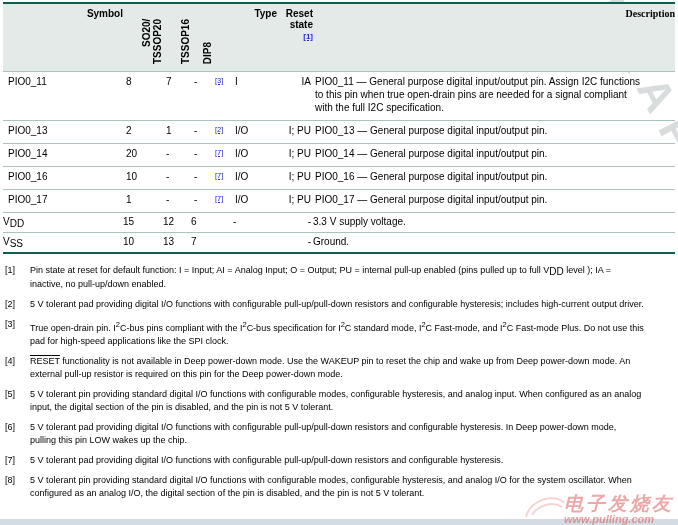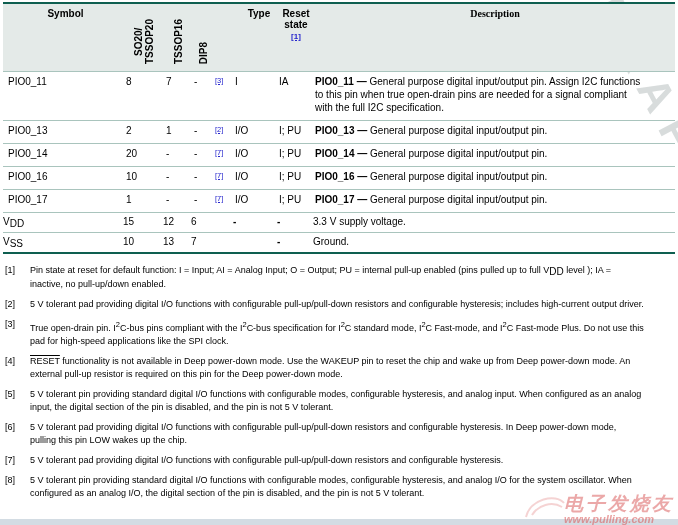--- a/index.html
+++ b/index.html
@@ -7,49 +7,49 @@
     width:678px;height:525px;position:relative;overflow:hidden;
     background:#ffffff;color:#000;
     font-family:"Liberation Sans", sans-serif;
   }
   .tablewrap{margin:2px 3px 0 3px;position:relative;z-index:2;}
   table{
     border-collapse:collapse;table-layout:fixed;width:672px;
     border-top:2px solid #0e5f50;border-bottom:2px solid #0e5f50;
   }
   thead th{
-    background:#e4eae8;font-size:10px;font-weight:bold;text-align:center;
+    background:#e4eae8;font-size:10px;font-weight:bold;text-align:right;
     vertical-align:top;padding:4px 0 0 0;height:58px;margin-left:16px;
   }
   th.sym-h{padding-left:5px;}
   th.pkg-h{vertical-align:bottom;padding-bottom:5px;padding-left:2px;}
   .vert{
     writing-mode:vertical-rl;transform:rotate(180deg);
     white-space:pre-line;line-height:11px;display:inline-block;font-size:10px;
   }
   th.type-h{padding-left:28px;}
   th.reset-h{padding-left:2px;}
   th.desc-h{padding-left:2px;font-family:Liberation Serif, serif;}
   .hdr-ref{font-size:8px;color:#2525cc;text-decoration:underline;font-weight:bold;}
   tbody td{
     font-size:10px;vertical-align:top;line-height:13px;
     padding:3px 2px 6px 0;border-top:1px solid #a9c4bd;
   }
   tr.compact td{padding:2px 2px 2px 0;}
   td.symbol-cell{padding-left:5px;}
   td.pin-cell{padding-left:3px;}
   td.type-cell{padding-left:2px;white-space:nowrap;}
-  td.reset-cell{padding-left:2px;}
+  td.reset-cell{padding-left:2px;text-align:right;}
   td.desc-cell{padding-left:2px;padding-right:30px;}
   .ref{
     display:inline-block;width:20px;font-size:7.5px;vertical-align:top;
     position:relative;top:-1px;
   }
   .ref.link{color:#2525cc;text-decoration:underline;cursor:pointer;}
-  .b{font-weight:bold;margin-top:44px;}
+  .b{font-weight:normal;margin-top:44px;}
   .subs{font-size:10px;vertical-align:-2px;}
   .sups{font-size:7.5px;vertical-align:4px;}
   .ovl{text-decoration:overline;}
   .fnlist{margin:10px 3px 0 5px;font-size:9px;line-height:13px;position:relative;z-index:2;}
   .fn{display:flex;margin-bottom:7px;}
   .fnmark{width:25px;flex:none;}
   .fntext{width:614px;}
   .wm-draft{
     position:absolute;top:-12px;left:628px;z-index:1;
     transform:rotate(62deg);transform-origin:left top;

